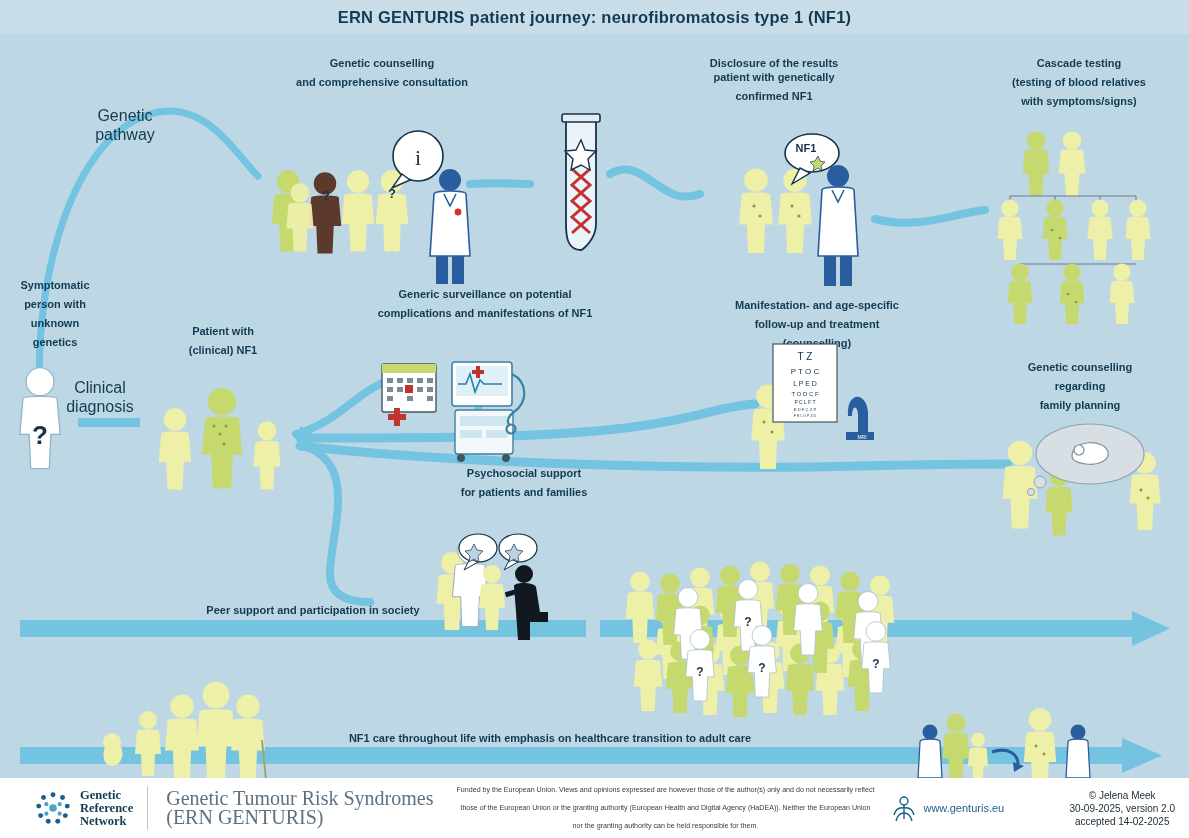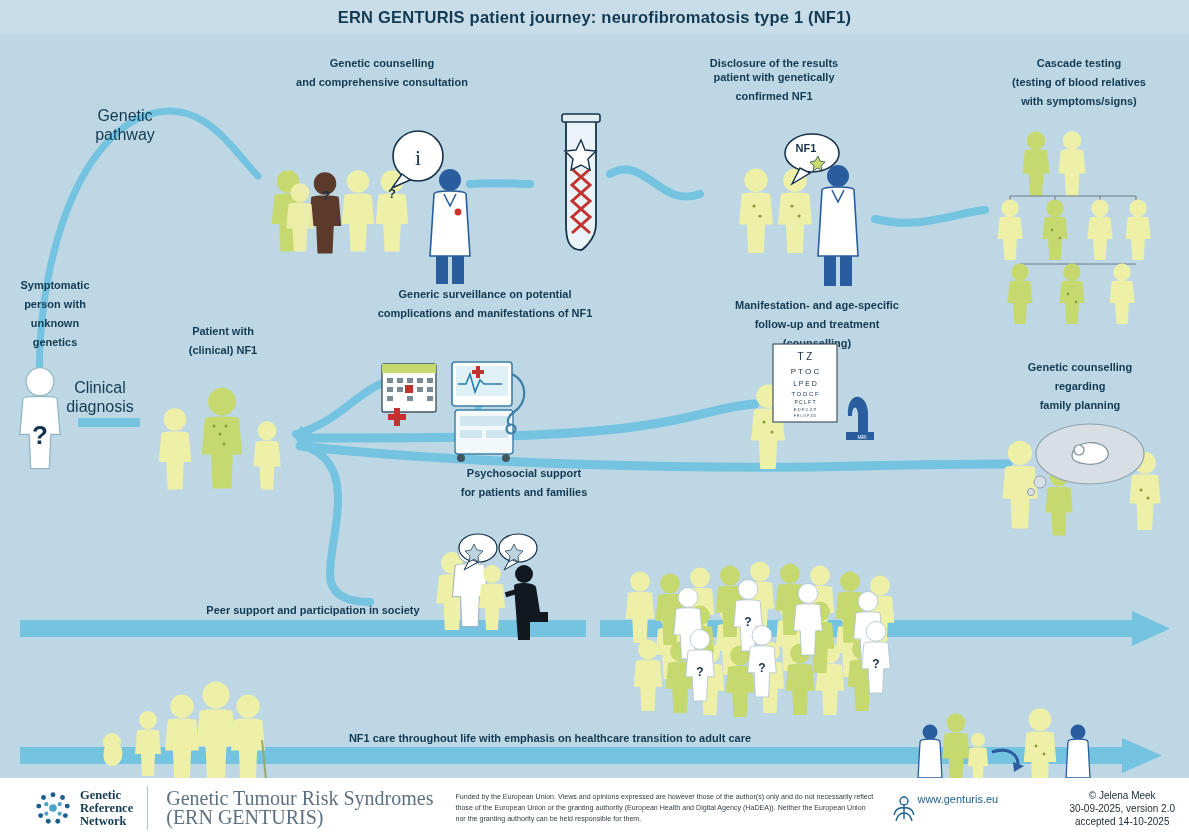--- a/index.html
+++ b/index.html
@@ -77,27 +77,29 @@
   .gtrs {
     font-family: "Liberation Serif", serif;
     font-size: 20px;
     color: #5e7180;
     line-height: 19px;
     padding-left: 4px;
   }
   .funding {
     font-size: 7.1px;
     color: #333b40;
-    line-height: 11px;
+    line-height: 18px;
     width: 420px;
     padding-left: 22px;
+    text-align: center;
   }
   .genturis-link {
     display: flex;
-    align-items: flex-start;
+    align-items: center;
+    gap: 6px;
     padding-left: 16px;
   }
   .genturis-link .url {
     font-size: 11px;
     color: #1b5f8c;
   }
   .credits {
     margin-left: auto;
     padding-right: 14px;
     text-align: center;
@@ -568,17 +570,17 @@
           <path d="M13,20 C8,20 6,24 5,28"></path>
           <path d="M13,20 C18,20 20,24 21,28"></path>
         </g>
       </svg>
       <span class="url">www.genturis.eu</span>
     </div>
 
     <div class="credits">
       <div>© Jelena Meek</div>
       <div>30-09-2025, version 2.0</div>
-      <div>accepted 14-10-2025</div>
+      <div>accepted 14-02-2025</div>
     </div>
   </div>
 
 </div>
 
 </body></html>

